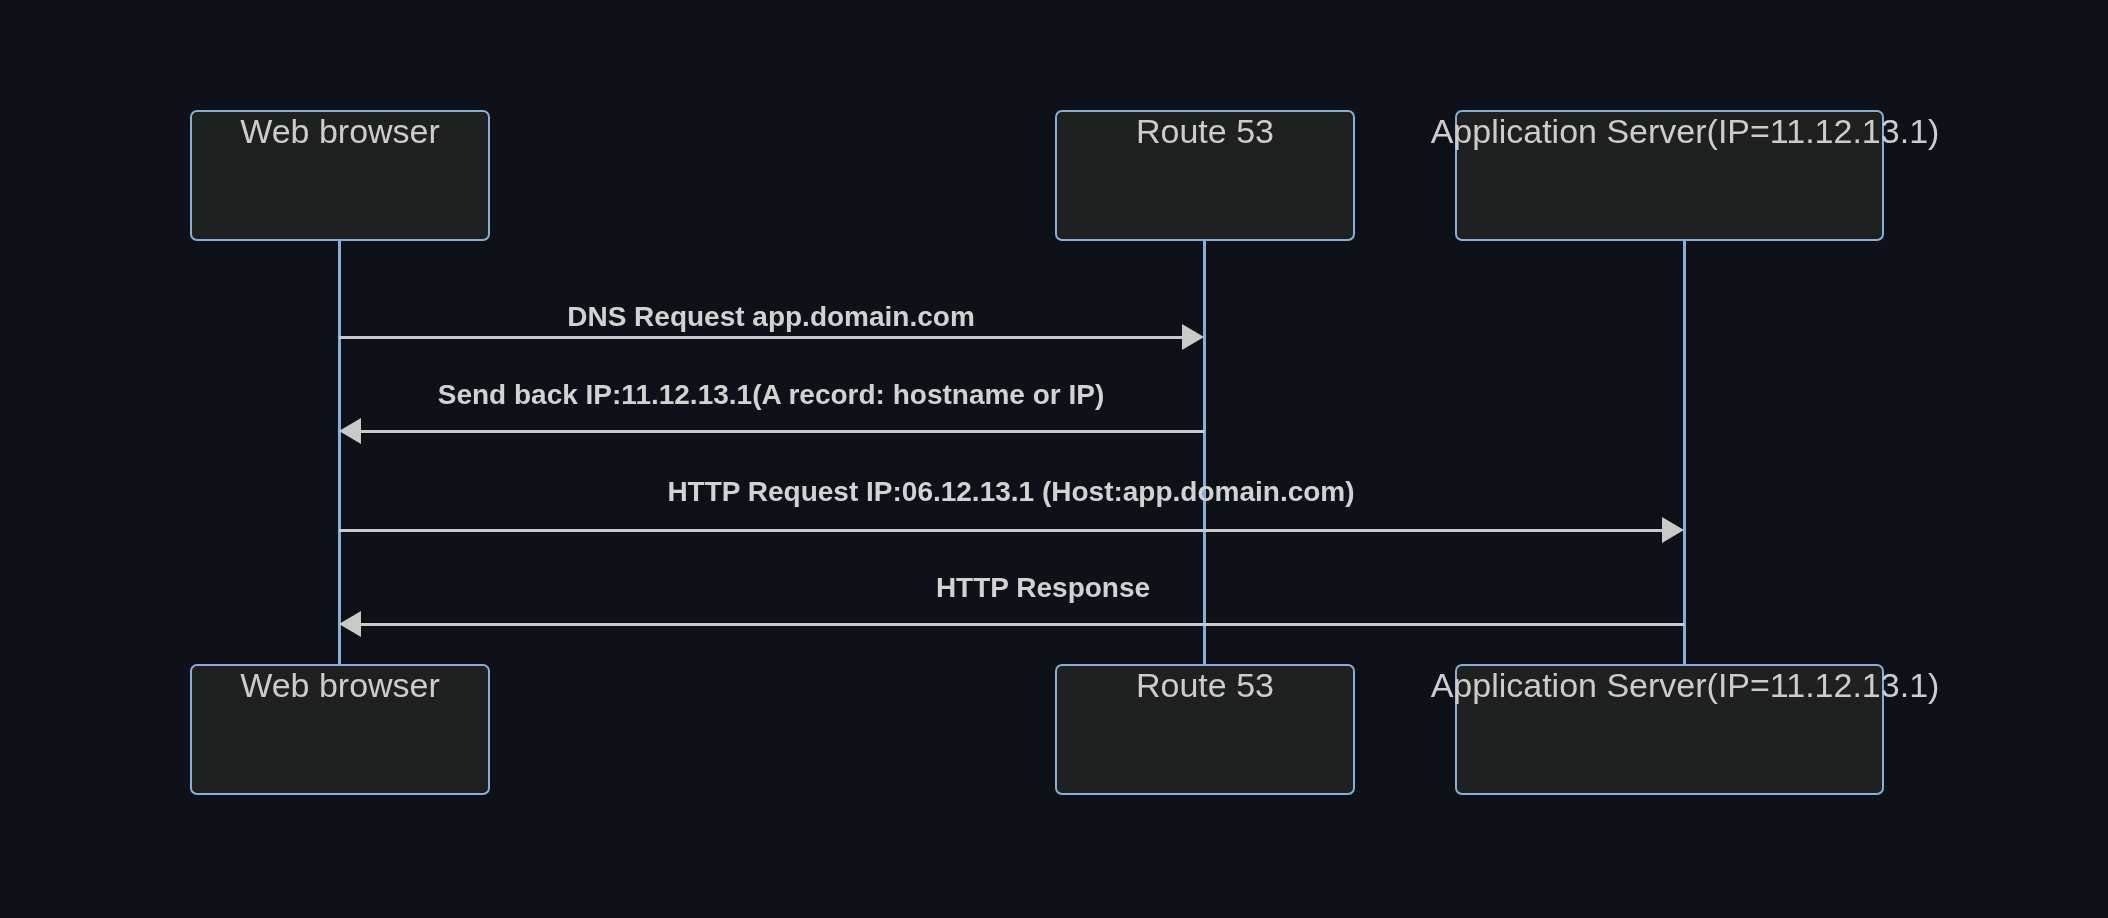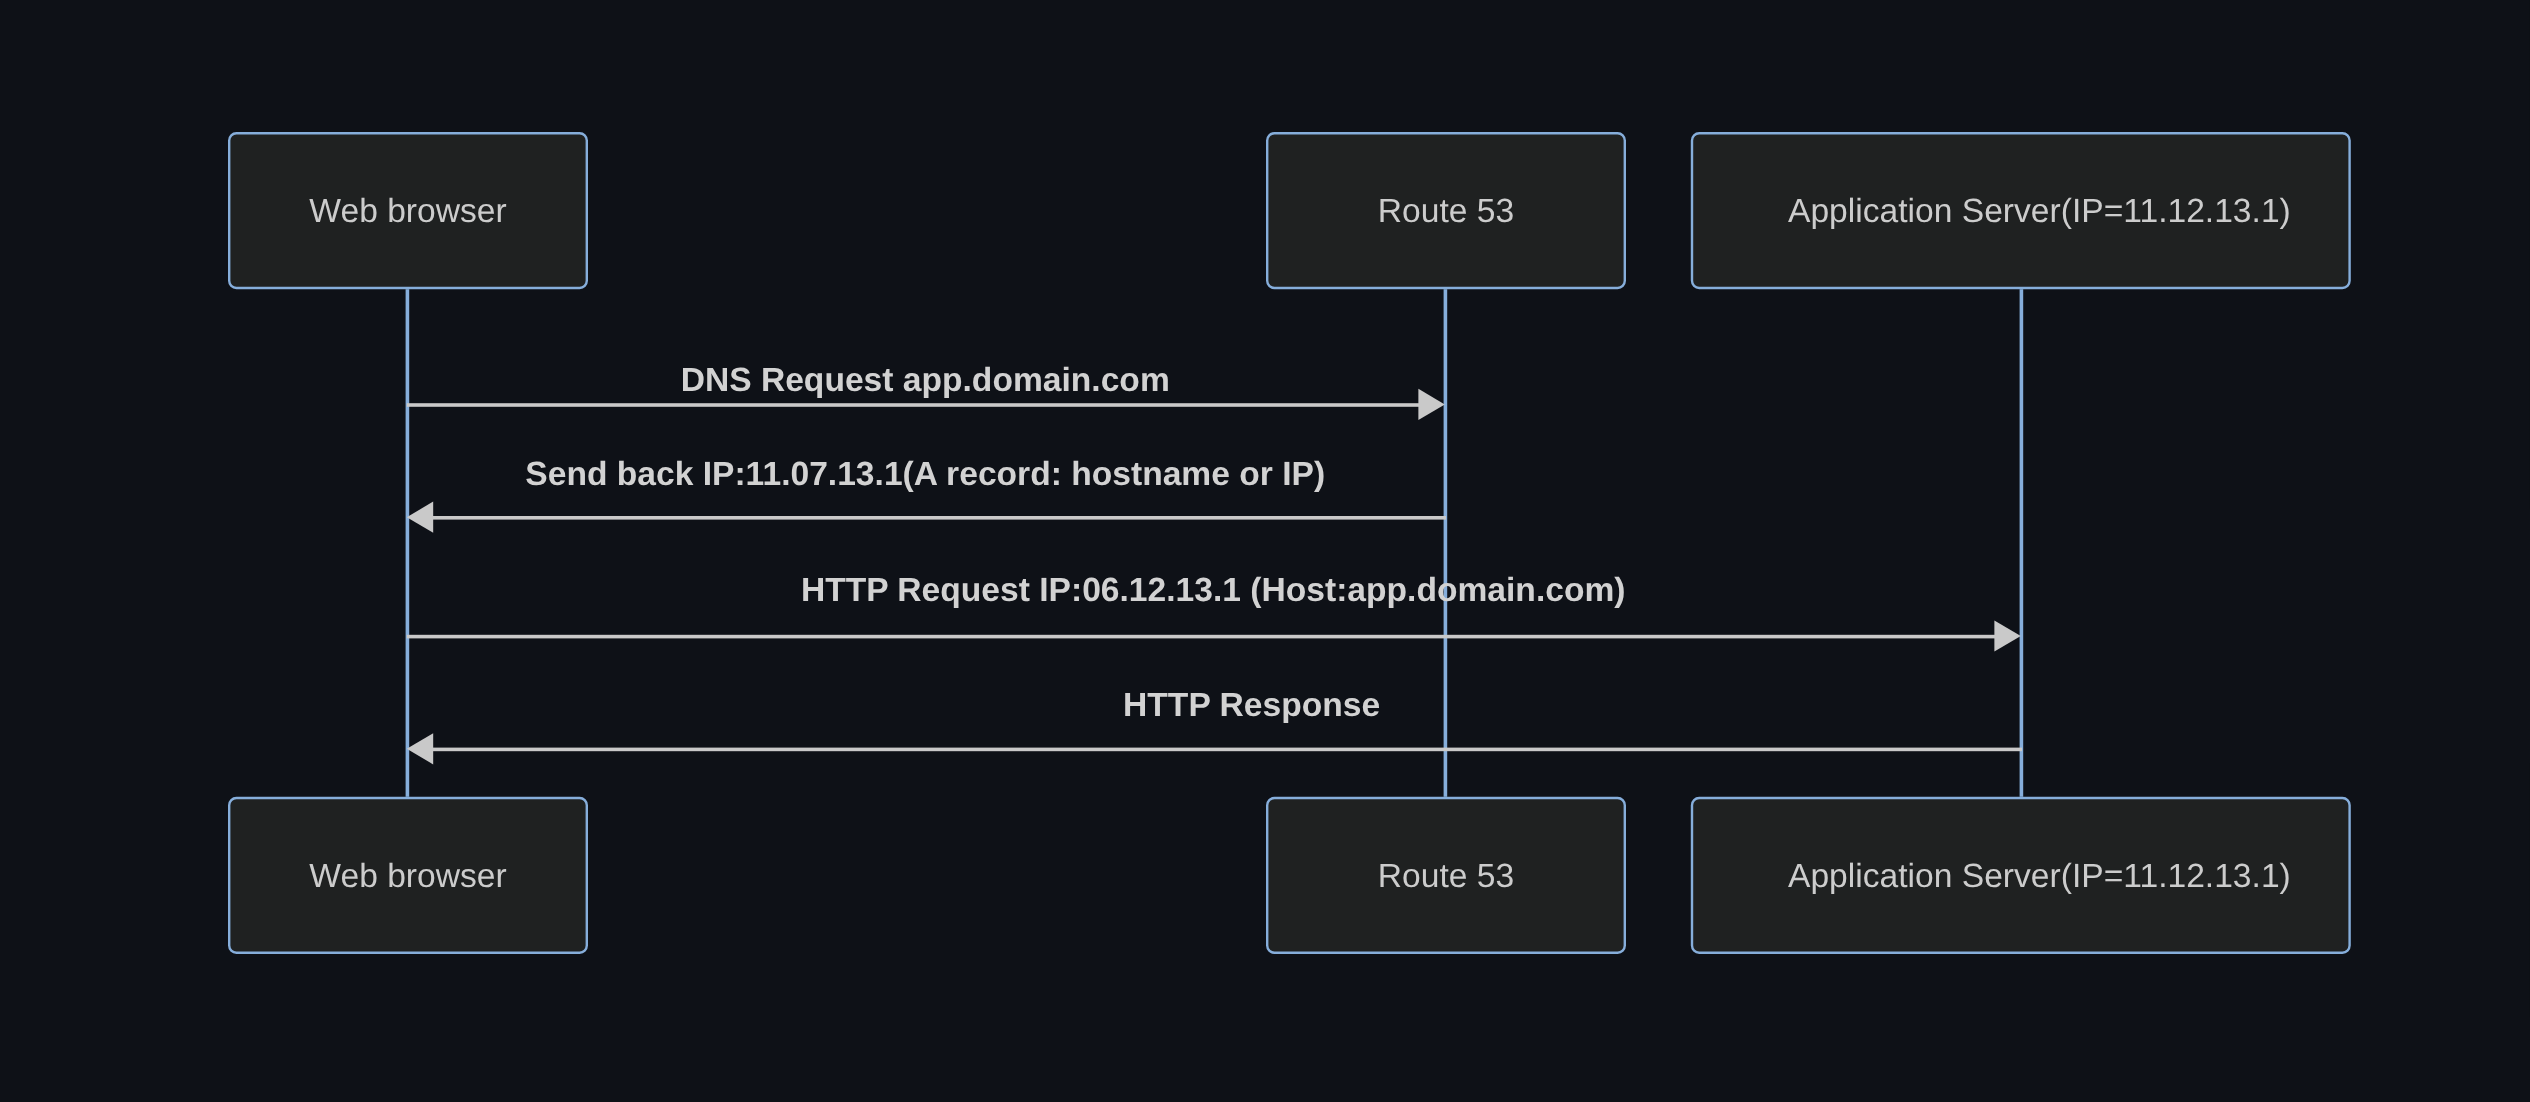--- a/index.html
+++ b/index.html
@@ -17,29 +17,29 @@
   }
   
   .actor-box {
     position: absolute;
     box-sizing: border-box;
     height: 131px;
     background: #1f2121;
     border: 2px solid #86aedb;
     border-radius: 7px;
     display: flex;
-    align-items: center;
+    align-items: flex-start;
     justify-content: center;
     color: #cccccc;
-    font-size: 28px;
+    font-size: 34px;
     white-space: nowrap;
   }
   .actor-web      { left: 190px;  width: 300px; }
   .actor-route53  { left: 1055px; width: 300px; }
-  .actor-app      { left: 1409px; width: 550px; padding-left: 31px; }
+  .actor-app      { left: 1455px; width: 429px; padding-left: 31px; }
   .row-top        { top: 110px; }
   .row-bottom     { top: 664px; }
   
   .lifeline {
     position: absolute;
     top: 241px;
     height: 423px;
     width: 3px;
     background: #86aedb;
   }
@@ -89,21 +89,21 @@
   </div>
 
   <div class="lifeline lifeline-web"></div>
   <div class="lifeline lifeline-route53"></div>
   <div class="lifeline lifeline-app"></div>
 
   <div class="msg-label" style="left:771px; top:301px;">DNS Request app.domain.com</div>
   <div class="signal-line" style="left:339px; top:336px; width:846px;"></div>
   <div class="arrowhead right" style="left:1182px; top:324px;"></div>
 
-  <div class="msg-label" style="left:771px; top:379px;">Send back IP:11.07.13.1(A record: hostname or IP)</div>
+  <div class="msg-label" style="left:771px; top:379px;">Send back IP:11.12.13.1(A record: hostname or IP)</div>
   <div class="signal-line" style="left:360px; top:430px; width:845px;"></div>
   <div class="arrowhead left" style="left:339px; top:418px;"></div>
 
   <div class="msg-label" style="left:1011px; top:476px;">HTTP Request IP:06.12.13.1 (Host:app.domain.com)</div>
   <div class="signal-line" style="left:339px; top:529px; width:1326px;"></div>
   <div class="arrowhead right" style="left:1662px; top:517px;"></div>
 
   <div class="msg-label" style="left:1011px; top:572px;margin-left:32px;">HTTP Response</div>
   <div class="signal-line" style="left:360px; top:623px; width:1325px;"></div>
   <div class="arrowhead left" style="left:339px; top:611px;"></div>

